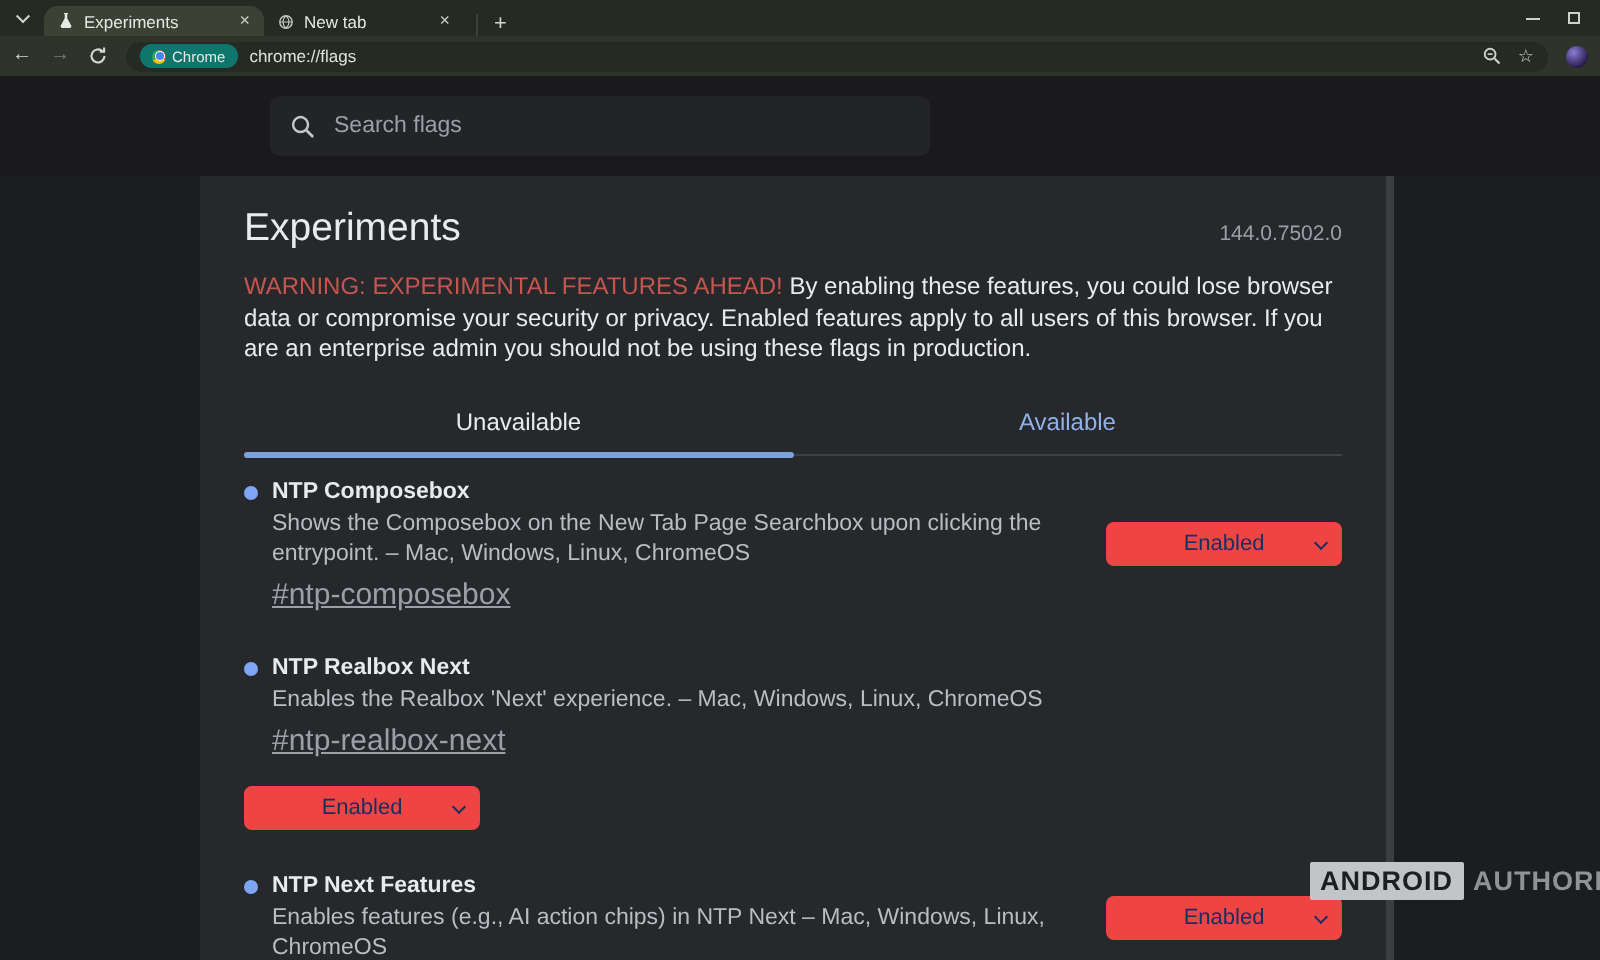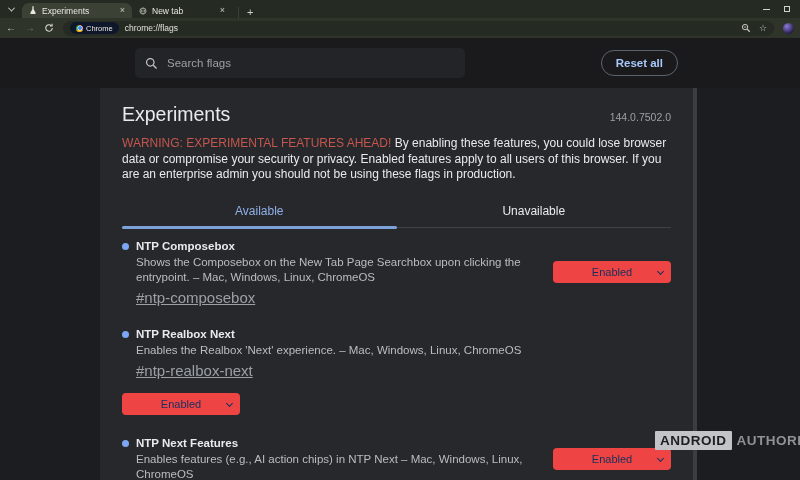--- a/index.html
+++ b/index.html
@@ -23,21 +23,21 @@
                   padding-right:10px; height:18px; align-self:flex-start; }
   .win-min { width:7px; height:1px; background:#cfd3cb; }
   .win-max { width:6px; height:6px; border:1px solid #cfd3cb; }
 
   .toolbar { position:absolute; top:18px; left:0; width:800px; height:20px;
              background:#2f342b; display:flex; align-items:center; padding:0 6px; gap:9px; }
   .navbtn { font-size:10px; color:#d6d9d1; line-height:1; }
   .navbtn.dim { color:#767c70; }
   .omnibox { flex:1; height:15px; background:#252a22; border-radius:8px;
              display:flex; align-items:center; padding:0 7px; gap:6px; }
-  .chrome-badge { display:flex; align-items:center; gap:3px; background:#0f172a;
+  .chrome-badge { display:flex; align-items:center; gap:3px; background:#0f766e;
                   border-radius:7px; padding:1.5px 6px; font-size:7.5px; color:#e6e8e1; }
   .chrome-logo { width:7px; height:7px; border-radius:50%; position:relative;
                  background:conic-gradient(#ea4335 0 33%,#fbbc05 33% 66%,#34a853 66% 100%); }
   .chrome-logo::after { content:""; position:absolute; inset:1.5px; border-radius:50%;
                         background:#4285f4; box-shadow:0 0 0 .5px #fff; }
   .url { font-size:8.5px; color:#dfe2da; }
   .omni-right { margin-left:auto; display:flex; align-items:center; gap:8px; }
   .star { font-size:9px; color:#cfd3cb; line-height:1; }
   .avatar { width:11px; height:11px; border-radius:50%;
             background:radial-gradient(circle at 35% 30%, #8a7bd8, #2a1f4d 70%, #120b26); }
@@ -163,39 +163,38 @@
 <div class="flags-header">
   <div class="search-box">
     <span>
       <svg width="13" height="13" viewBox="0 0 16 16">
           <circle cx="6.5" cy="6.5" r="4.6" fill="none" stroke="#c4c7c5" stroke-width="1.5"></circle>
           <line x1="10.2" y1="10.2" x2="14.2" y2="14.2" stroke="#c4c7c5" stroke-width="1.7"></line>
         </svg>
     </span>
     <input type="text" placeholder="Search flags" style="">
   </div>
-  <button class="reset-btn">Reset all</button>
 </div>
 
 <div class="page">
   <div class="card">
     <div class="card-inner">
 
       <div class="head-row">
         <span class="page-title">Experiments</span>
         <span class="version">144.0.7502.0</span>
       </div>
 
       <div class="warning">
         <span class="red">WARNING: EXPERIMENTAL FEATURES AHEAD!</span><span> By enabling these features, you could lose browser data or compromise your security or privacy. Enabled features apply to all users of this browser. If you are an enterprise admin you should not be using these flags in production.</span>
       </div>
 
       <div class="tabs-row">
+        <div class="flag-tab unavailable">Unavailable</div>
         <div class="flag-tab available">Available</div>
-        <div class="flag-tab unavailable">Unavailable</div>
         <div class="tab-underline"></div>
       </div>
 
       <div class="flag-row row1">
         <div class="left">
           <span class="bullet"></span>
           <div class="flag-name">NTP Composebox</div>
           <div class="flag-desc">Shows the Composebox on the New Tab Page Searchbox upon clicking the entrypoint. – Mac, Windows, Linux, ChromeOS</div>
           <a class="flag-link">#ntp-composebox</a>
         </div>

